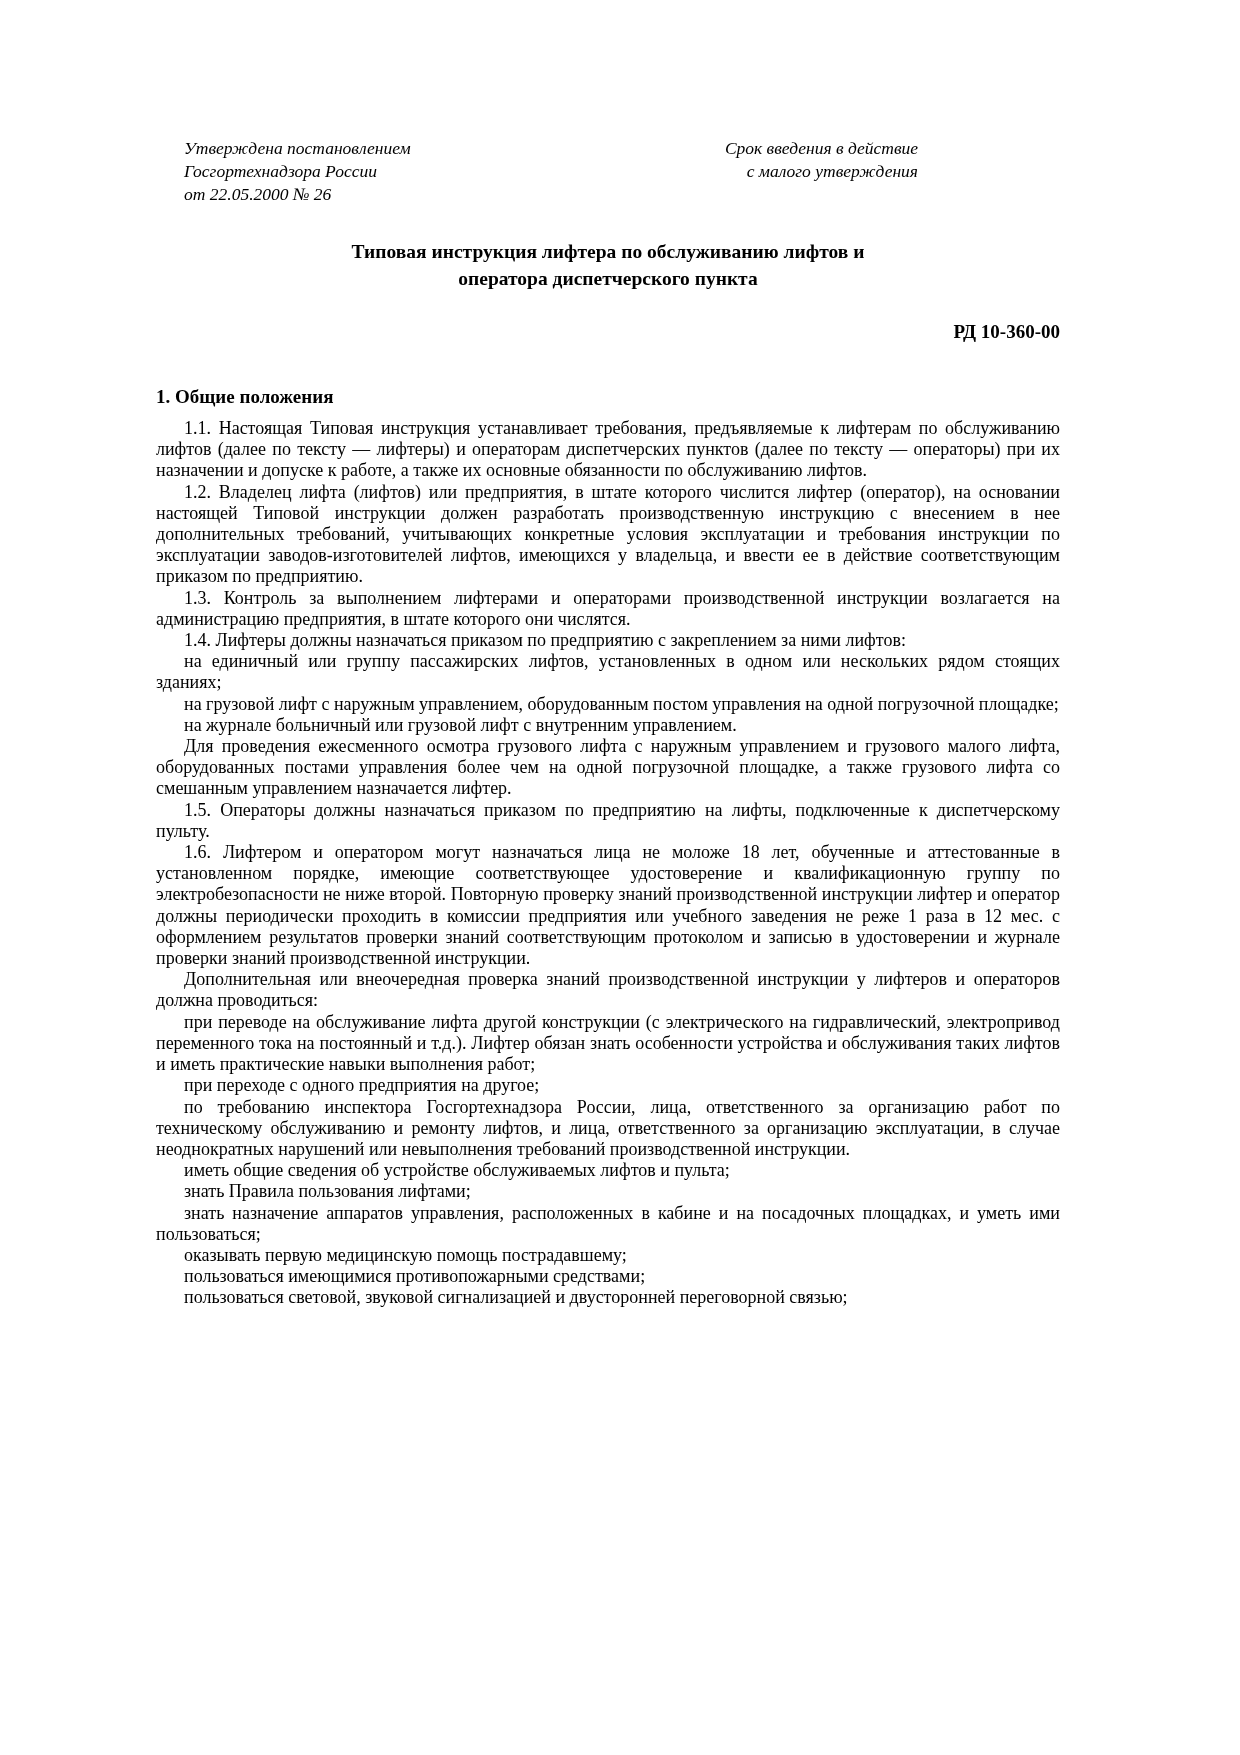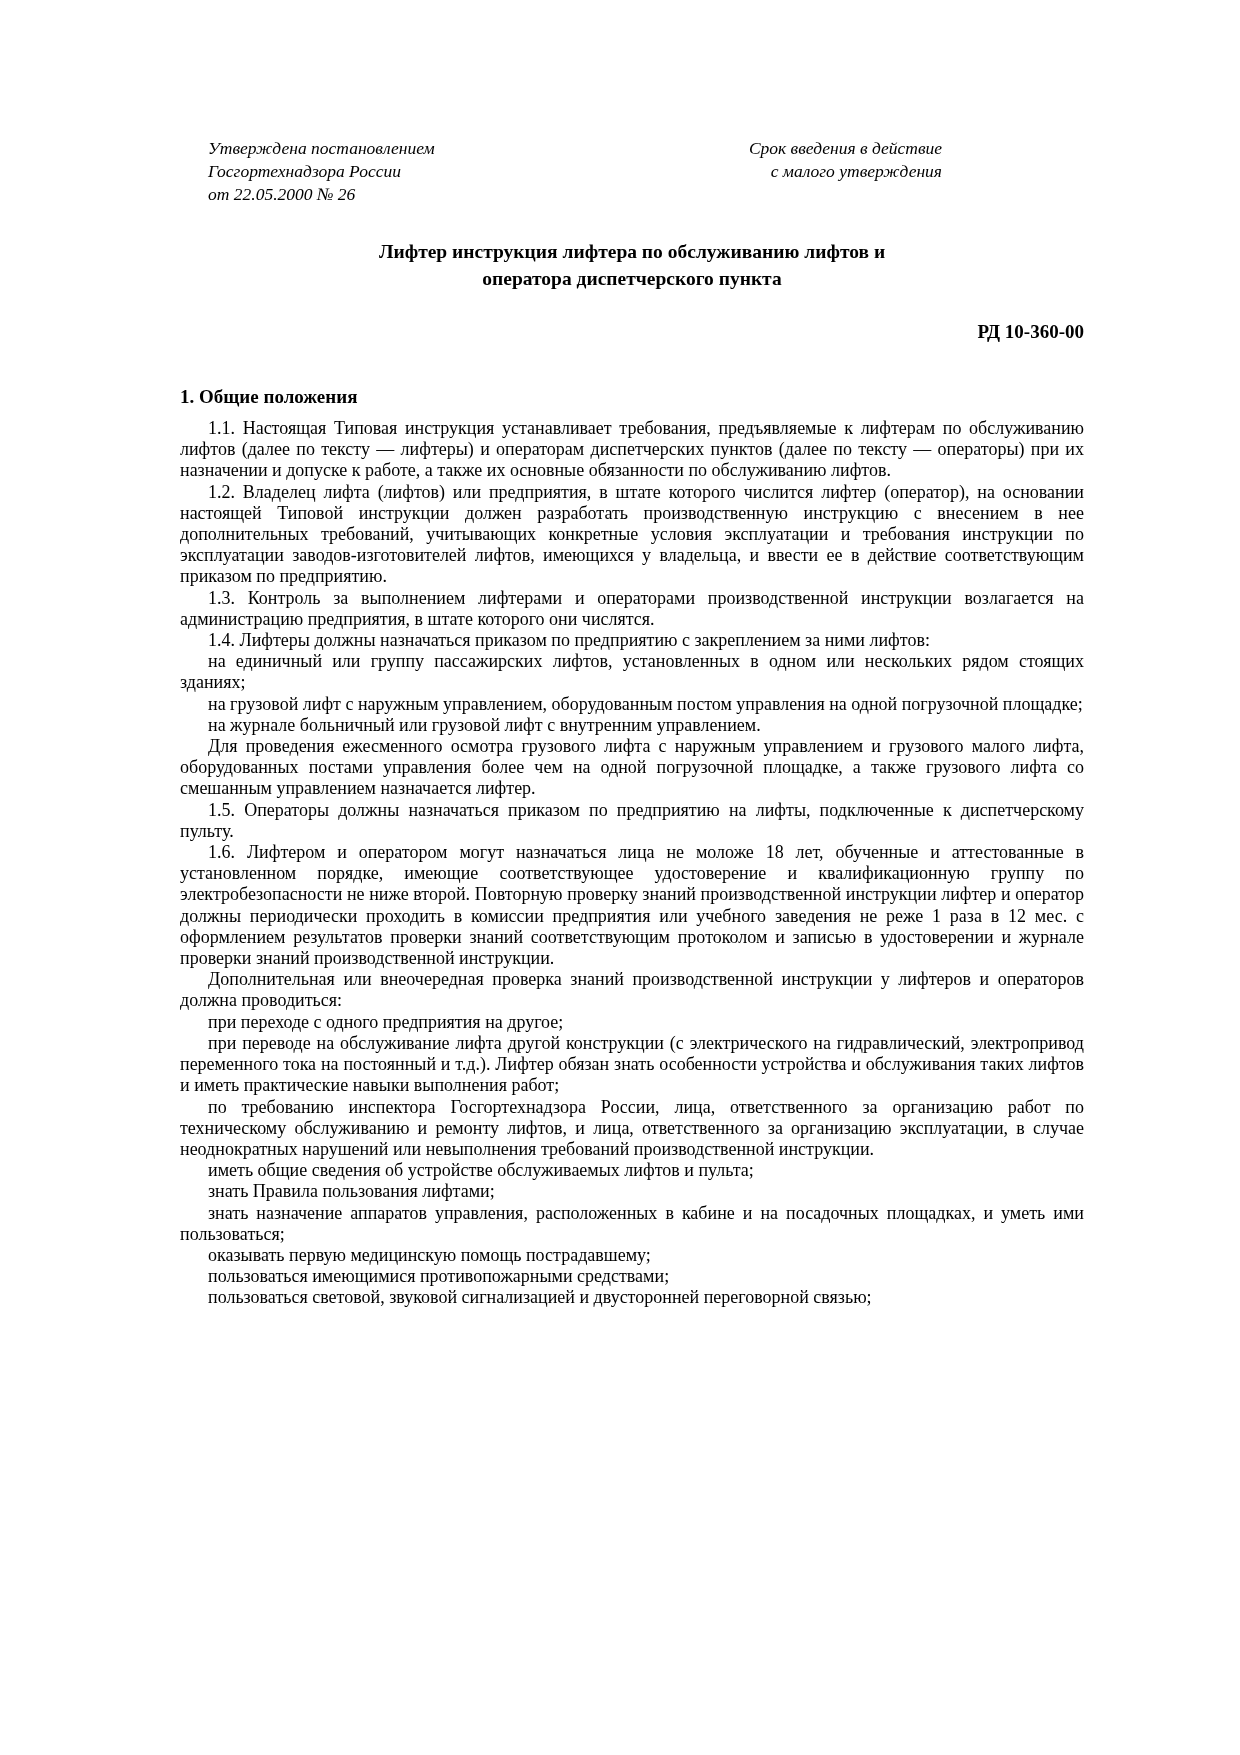--- a/index.html
+++ b/index.html
@@ -8,21 +8,21 @@
     position: relative;
     width: 1240px;
     height: 1755px;
     background: #ffffff;
     color: #000000;
     font-family: "Liberation Serif", serif;
     overflow: hidden;
   }
   .content {
     position: absolute;
-    left: 180px;
+    left: 156px;
     top: 137px;
     width: 904px;
   }
   .doc-header {
     display: flex;
     justify-content: space-between;
     font-style: italic;
     font-size: 17.5px;
     line-height: 23px;
   }
@@ -72,42 +72,42 @@
         <div>Госгортехнадзора России</div>
         <div>от 22.05.2000 № 26</div>
       </div>
       <div class="effective">
         <div>Срок введения в действие</div>
         <div>с малого утверждения</div>
       </div>
     </div>
 
     <h1 class="title">
-      <div>Лифтер инструкция лифтера по обслуживанию лифтов и</div>
+      <div>Типовая инструкция лифтера по обслуживанию лифтов и</div>
       <div>оператора диспетчерского пункта</div>
     </h1>
 
     <div class="doc-number">РД 10-360-00</div>
 
     <h2 class="section-heading">1. Общие положения</h2>
 
     <div class="body-text">
         <p class="para">1.1. Настоящая Типовая инструкция устанавливает требования, предъявляемые к лифтерам по обслуживанию лифтов (далее по тексту — лифтеры) и операторам диспетчерских пунктов (далее по тексту — операторы) при их назначении и допуске к работе, а также их основные обязанности по обслуживанию лифтов.</p>
         <p class="para">1.2. Владелец лифта (лифтов) или предприятия, в штате которого числится лифтер (оператор), на основании настоящей Типовой инструкции должен разработать производственную инструкцию с внесением в нее дополнительных требований, учитывающих конкретные условия эксплуатации и требования инструкции по эксплуатации заводов-изготовителей лифтов, имеющихся у владельца, и ввести ее в действие соответствующим приказом по предприятию.</p>
         <p class="para">1.3. Контроль за выполнением лифтерами и операторами производственной инструкции возлагается на администрацию предприятия, в штате которого они числятся.</p>
         <p class="para">1.4. Лифтеры должны назначаться приказом по предприятию с закреплением за ними лифтов:</p>
         <p class="para">на единичный или группу пассажирских лифтов, установленных в одном или нескольких рядом стоящих зданиях;</p>
         <p class="para">на грузовой лифт с наружным управлением, оборудованным постом управления на одной погрузочной площадке;</p>
         <p class="para">на журнале больничный или грузовой лифт с внутренним управлением.</p>
         <p class="para">Для проведения ежесменного осмотра грузового лифта с наружным управлением и грузового малого лифта, оборудованных постами управления более чем на одной погрузочной площадке, а также грузового лифта со смешанным управлением назначается лифтер.</p>
         <p class="para">1.5. Операторы должны назначаться приказом по предприятию на лифты, подключенные к диспетчерскому пульту.</p>
         <p class="para">1.6. Лифтером и оператором могут назначаться лица не моложе 18 лет, обученные и аттестованные в установленном порядке, имеющие соответствующее удостоверение и квалификационную группу по электробезопасности не ниже второй. Повторную проверку знаний производственной инструкции лифтер и оператор должны периодически проходить в комиссии предприятия или учебного заведения не реже 1 раза в 12 мес. с оформлением результатов проверки знаний соответствующим протоколом и записью в удостоверении и журнале проверки знаний производственной инструкции.</p>
         <p class="para">Дополнительная или внеочередная проверка знаний производственной инструкции у лифтеров и операторов должна проводиться:</p>
+        <p class="para">при переводе на обслуживание лифта другой конструкции (с электрического на гидравлический, электропривод переменного тока на постоянный и т.д.). Лифтер обязан знать особенности устройства и обслуживания таких лифтов и иметь практические навыки выполнения работ;</p>
         <p class="para">при переходе с одного предприятия на другое;</p>
-        <p class="para">при переводе на обслуживание лифта другой конструкции (с электрического на гидравлический, электропривод переменного тока на постоянный и т.д.). Лифтер обязан знать особенности устройства и обслуживания таких лифтов и иметь практические навыки выполнения работ;</p>
         <p class="para">по требованию инспектора Госгортехнадзора России, лица, ответственного за организацию работ по техническому обслуживанию и ремонту лифтов, и лица, ответственного за организацию эксплуатации, в случае неоднократных нарушений или невыполнения требований производственной инструкции.</p>
         <p class="para">иметь общие сведения об устройстве обслуживаемых лифтов и пульта;</p>
         <p class="para">знать Правила пользования лифтами;</p>
         <p class="para">знать назначение аппаратов управления, расположенных в кабине и на посадочных площадках, и уметь ими пользоваться;</p>
         <p class="para">оказывать первую медицинскую помощь пострадавшему;</p>
         <p class="para">пользоваться имеющимися противопожарными средствами;</p>
         <p class="para">пользоваться световой, звуковой сигнализацией и двусторонней переговорной связью;</p>
       </div>
 
   </div>

